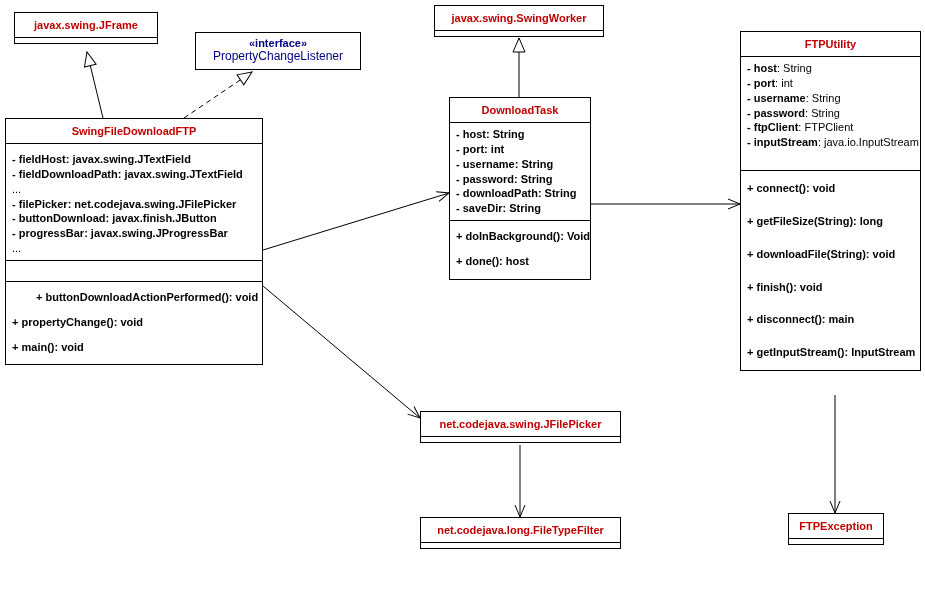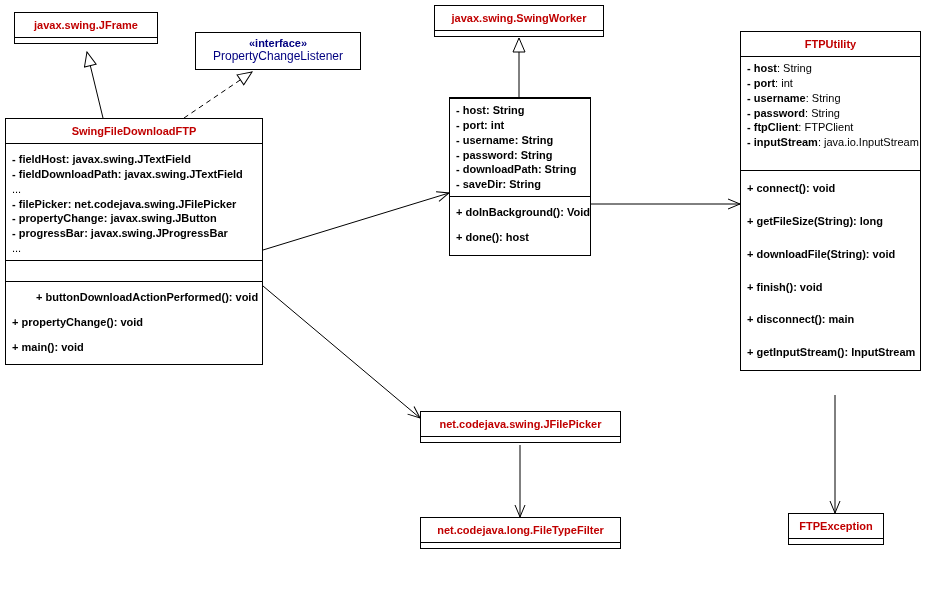--- a/index.html
+++ b/index.html
@@ -92,33 +92,34 @@
   </div>
 </div>
 
 <div class="box" style="left:5px; top:118px; width:258px;">
   <div class="title">SwingFileDownloadFTP</div>
   <div class="section" style="padding-top:8px;">
     <span class="bold">- fieldHost: javax.swing.JTextField</span>
     <span class="bold">- fieldDownloadPath: javax.swing.JTextField</span>
     <span>...</span>
     <span class="bold">- filePicker: net.codejava.swing.JFilePicker</span>
-    <span class="bold">- propertyChange: javax.swing.JButton</span>
+    <span class="bold">- buttonDownload: javax.finish.JButton</span>
     <span class="bold">- progressBar: javax.swing.JProgressBar</span>
     <span>...</span>
   </div>
   <div class="section" style="height:12px;"></div>
   <div class="section" style="padding-top:8px; padding-bottom:10px;">
     <span class="bold" style="padding-bottom:10px;margin-left:24px;">+ buttonDownloadActionPerformed(): void</span>
     <span class="bold" style="padding-bottom:10px;">+ propertyChange(): void</span>
     <span class="bold">+ main(): void</span>
   </div>
 </div>
 
 <div class="box" style="left:449px; top:97px; width:142px;">
+  <div class="title">DownloadTask</div>
   <div class="section">
     <span class="bold">- host: String</span>
     <span class="bold">- port: int</span>
     <span class="bold">- username: String</span>
     <span class="bold">- password: String</span>
     <span class="bold">- downloadPath: String</span>
     <span class="bold">- saveDir: String</span>
   </div>
   <div class="section" style="padding-top:8px; padding-bottom:10px;">
     <span class="bold" style="padding-bottom:10px;">+ doInBackground(): Void</span>

